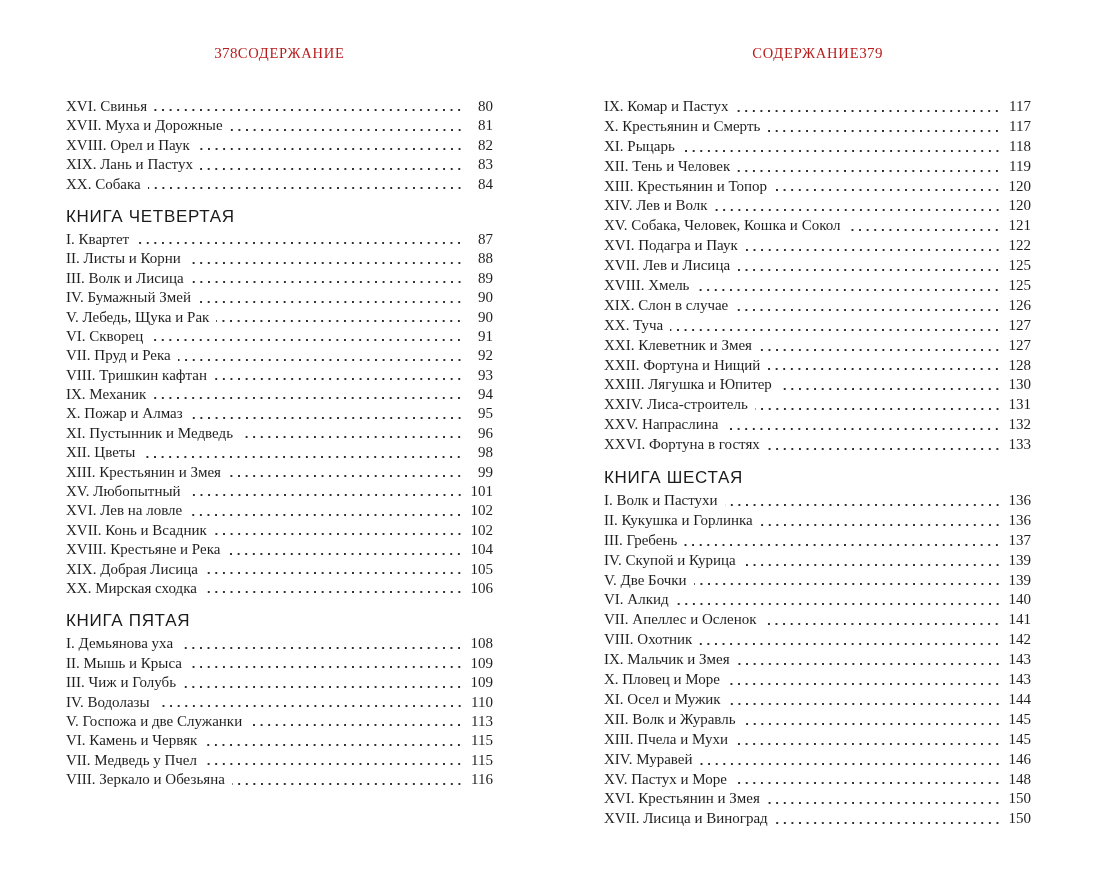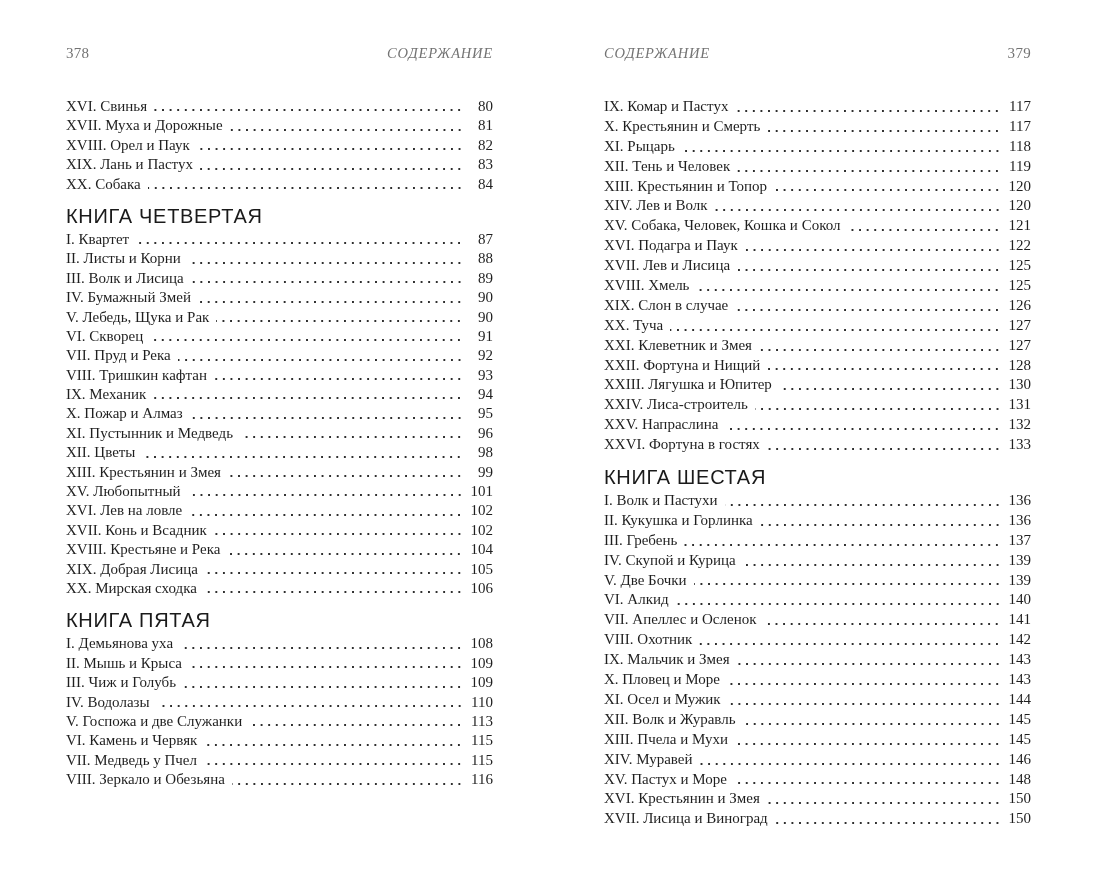--- a/index.html
+++ b/index.html
@@ -23,41 +23,40 @@
   .page {
     position: absolute;
     top: 45px;
     width: 427px;
   }
   .page-left  { left: 66px; --row-h: 19.4px; }
   .page-right { left: 604px; --row-h: 19.9px; }
 
   .running-head {
     display: flex;
-    justify-content: space-between;
+    justify-content: center;
     align-items: baseline;
     height: 16px;
     font-size: 14.5px;
     line-height: 16px;
-    color: #737373;
+    color: #b91c1c;
   }
   .running-head .folio {
     font-size: 15px;
     letter-spacing: 0.3px;
   }
   .running-head .head-title {
     letter-spacing: 0.8px;
-    font-style: italic;
   }
 
   .toc { margin-top: 36px; }
 
   .section-heading {
     font-family: "Liberation Sans", "DejaVu Sans", sans-serif;
-    font-size: 20px;
+    font-size: 17px;
     font-weight: 500;
     letter-spacing: 0.7px;
     line-height: 15px;
     height: 15px;
     margin: 15px 0 6px 0;
     color: #1a1a1a;
     white-space: nowrap;
   }
 
   .toc-row {

